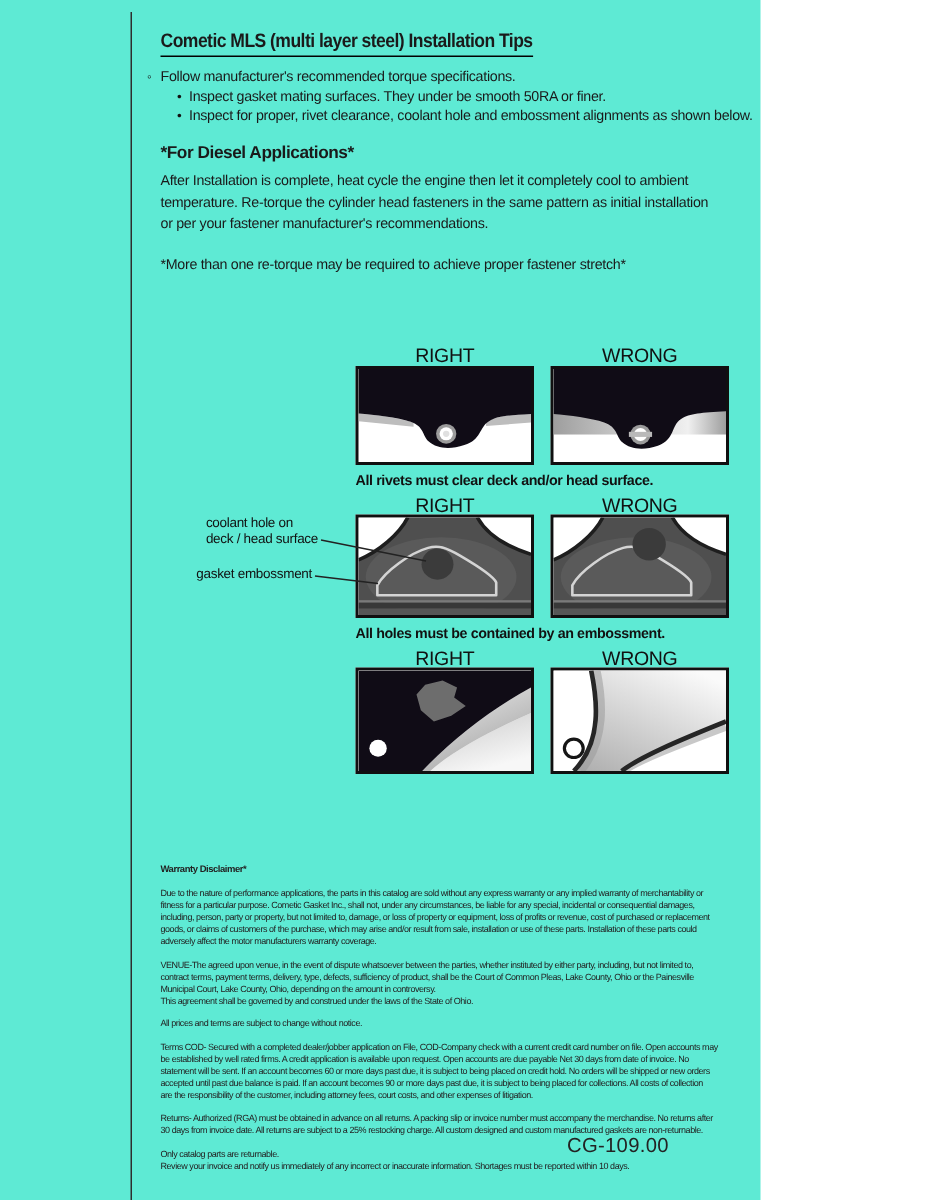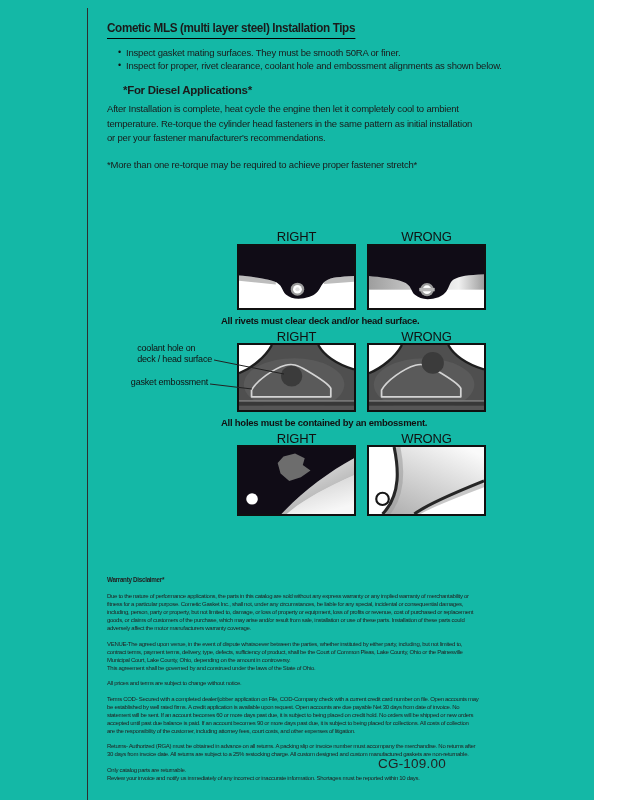--- a/index.html
+++ b/index.html
@@ -1,39 +1,39 @@
 <!DOCTYPE html>
 <html><head>
 <meta charset="utf-8">
 <style>
   html,body{margin:0;padding:0;background:#ffffff;}
-  .page{position:relative;width:594px;height:800px;background:#14b8a6;overflow:hidden;
+  .page{position:relative;width:507px;height:800px;background:#5eead4;overflow:hidden;
         font-family:"Liberation Sans",sans-serif;color:#1a1a1a;}
   .edge-line{position:absolute;left:87px;top:8px;width:1px;height:792px;background:#2e2e2e;}
 
   
   .content{position:absolute;left:107px;top:18px;width:438px;}
   .title{display:inline-block;font-size:13px;font-weight:700;letter-spacing:-0.4px;
          border-bottom:1.6px solid #000;padding-bottom:3px;margin:0 0 7px 0;
          transform:scaleX(0.9);transform-origin:left center;white-space:nowrap;}
   .tips{font-size:9.5px;letter-spacing:-0.2px;line-height:13px;}
   .bullet{position:relative;}
   .bullet::before{content:"◦";position:absolute;left:-9px;top:0;font-size:9px;color:#111;}
   .sub{position:relative;padding-left:19px;}
   .sub::before{content:"•";position:absolute;left:11px;top:0;font-size:9px;color:#111;}
-  .diesel-head{font-size:11.5px;font-weight:700;letter-spacing:-0.3px;margin:12px 0 6px 16px;}
+  .diesel-head{font-size:11.5px;font-weight:700;letter-spacing:-0.3px;margin:12px 0 6px 0;}
   .para{font-size:9.5px;letter-spacing:-0.2px;line-height:14.5px;margin:0 0 9px 0;white-space:pre-line;}
   .note{margin-top:12px;}
 
   
   .diagrams{position:absolute;left:0;top:228px;width:618px;height:330px;}
   .dg-label{position:absolute;width:119px;text-align:center;font-size:13px;letter-spacing:-0.2px;color:#111;}
   .panel{position:absolute;width:119px;border:2px solid #101010;box-sizing:border-box;background:#fff;}
   .panel svg{display:block;width:100%;height:100%;}
-  .caption{position:absolute;left:221px;font-size:9.5px;font-weight:700;letter-spacing:-0.25px;
+  .caption{position:absolute;left:237px;font-size:9.5px;font-weight:700;letter-spacing:-0.25px;
            line-height:11px;color:#111;white-space:pre-line;}
   .callout{position:absolute;font-size:9px;letter-spacing:-0.2px;line-height:11px;
            color:#111;white-space:pre-line;}
   .leaders{position:absolute;left:0;top:0;width:618px;height:330px;pointer-events:none;}
 
   
   .warranty{position:absolute;left:107px;top:576px;width:434px;font-size:6px;line-height:8px;
             letter-spacing:-0.3px;color:#222;}
   .warranty .w-head{font-size:6.3px;font-weight:700;margin:0 0 8px 0;}
   .warranty p{margin:0 0 7.5px 0;white-space:pre-line;}
@@ -42,21 +42,22 @@
 </style>
 </head>
 <body>
 
 <div class="page">
   <div class="edge-line"></div>
 
   <div class="content">
     <h1 class="title">Cometic MLS (multi layer steel) Installation Tips</h1>
     <div class="tips">
-      <div class="sub">Inspect gasket mating surfaces.  They must be smooth 50RA or finer.</div>
+      <div class="bullet">Follow manufacturer's recommended torque specifications.</div>
+      <div class="sub">Inspect gasket mating surfaces.  They under be smooth 50RA or finer.</div>
       <div class="sub">Inspect for proper, rivet clearance, coolant hole and embossment alignments as shown below.</div>
     </div>
     <h2 class="diesel-head">*For Diesel Applications*</h2>
     <p class="para">After Installation is complete, heat cycle the engine then let it completely cool to ambient
 temperature. Re-torque the cylinder head fasteners in the same pattern as initial installation
 or per your fastener manufacturer's recommendations.</p>
     <p class="para note">*More than one re-torque may be required to achieve proper fastener stretch*</p>
   </div>
 
   <div class="diagrams">

